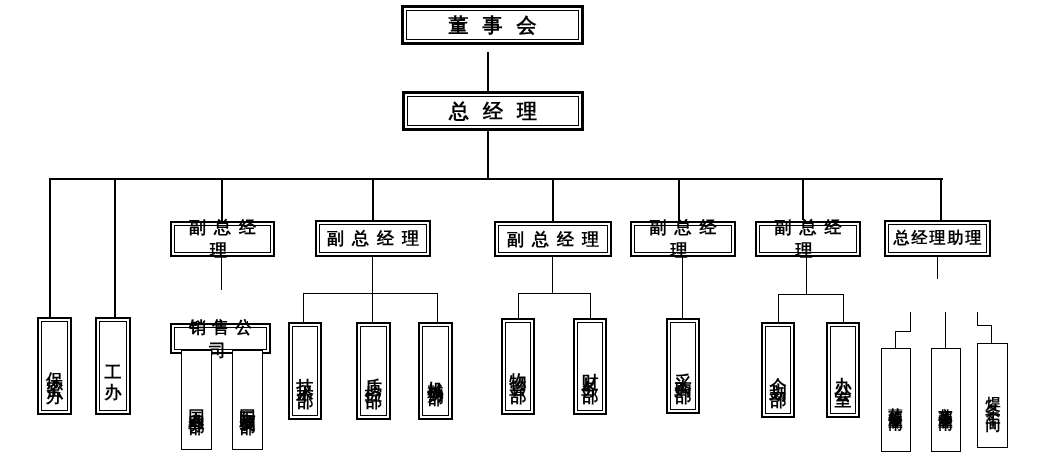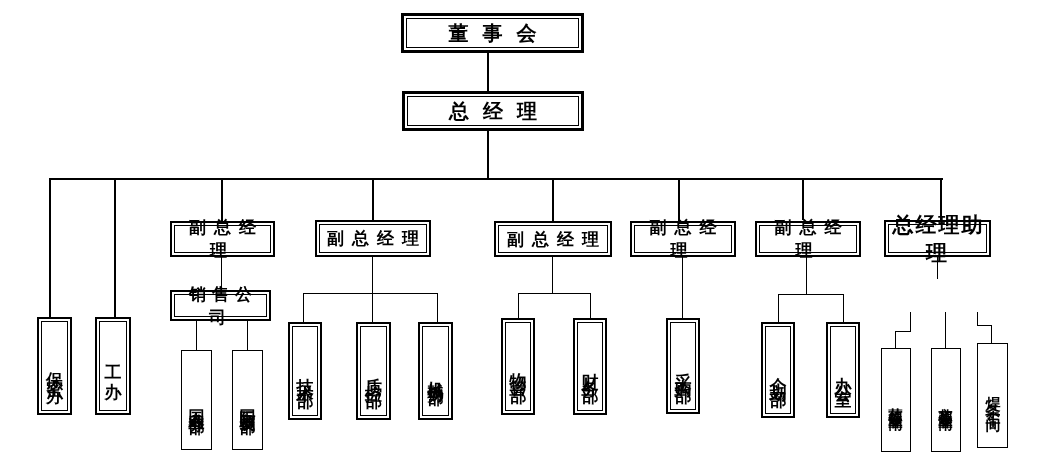--- a/index.html
+++ b/index.html
@@ -35,23 +35,24 @@
     border-width: 3px;
     outline-offset: -6px;
     font-size: 20px;
     letter-spacing: 14px;
     text-indent: 14px;
   }
   .box.mid {
     font-size: 17px;
     letter-spacing: 6px;
     text-indent: 6px;
+    margin-top: 33px;
   }
   .box.mid5 {
-    font-size: 21px;
+    font-size: 16px;
     letter-spacing: 2px;
     text-indent: 2px;
   }
   .box.wide4 {
     font-size: 17px;
     letter-spacing: 8px;
     text-indent: 8px;
   }
   .box.single {
     border-width: 1px;
@@ -121,21 +122,21 @@
 
   <div class="line" style="left:937px;top:257px;width:1px;height:22px;"></div>
   <div class="line" style="left:910px;top:312px;width:1px;height:20px;"></div>
   <div class="line" style="left:895px;top:331px;width:16px;height:1px;"></div>
   <div class="line" style="left:895px;top:331px;width:1px;height:17px;"></div>
   <div class="line" style="left:945px;top:312px;width:1px;height:36px;"></div>
   <div class="line" style="left:977px;top:312px;width:1px;height:14px;"></div>
   <div class="line" style="left:977px;top:325px;width:15px;height:1px;"></div>
   <div class="line" style="left:991px;top:325px;width:1px;height:18px;"></div>
 
-  <div class="box big" style="left:401px;top:13px;width:183px;height:40px;">董事会</div>
+  <div class="box big" style="left:401px;top:5px;width:183px;height:40px;">董事会</div>
   <div class="box big" style="left:402px;top:91px;width:182px;height:40px;">总经理</div>
 
   <div class="box wide4" style="left:170px;top:221px;width:105px;height:36px;">副总经理</div>
   <div class="box wide4" style="left:315px;top:220px;width:116px;height:37px;">副总经理</div>
   <div class="box wide4" style="left:494px;top:221px;width:118px;height:36px;">副总经理</div>
   <div class="box wide4" style="left:630px;top:221px;width:106px;height:36px;">副总经理</div>
   <div class="box wide4" style="left:755px;top:221px;width:106px;height:36px;">副总经理</div>
   <div class="box mid5" style="left:884px;top:220px;width:107px;height:37px;">总经理助理</div>
 
   <div class="box mid" style="left:170px;top:290px;width:101px;height:31px;">销售公司</div>

